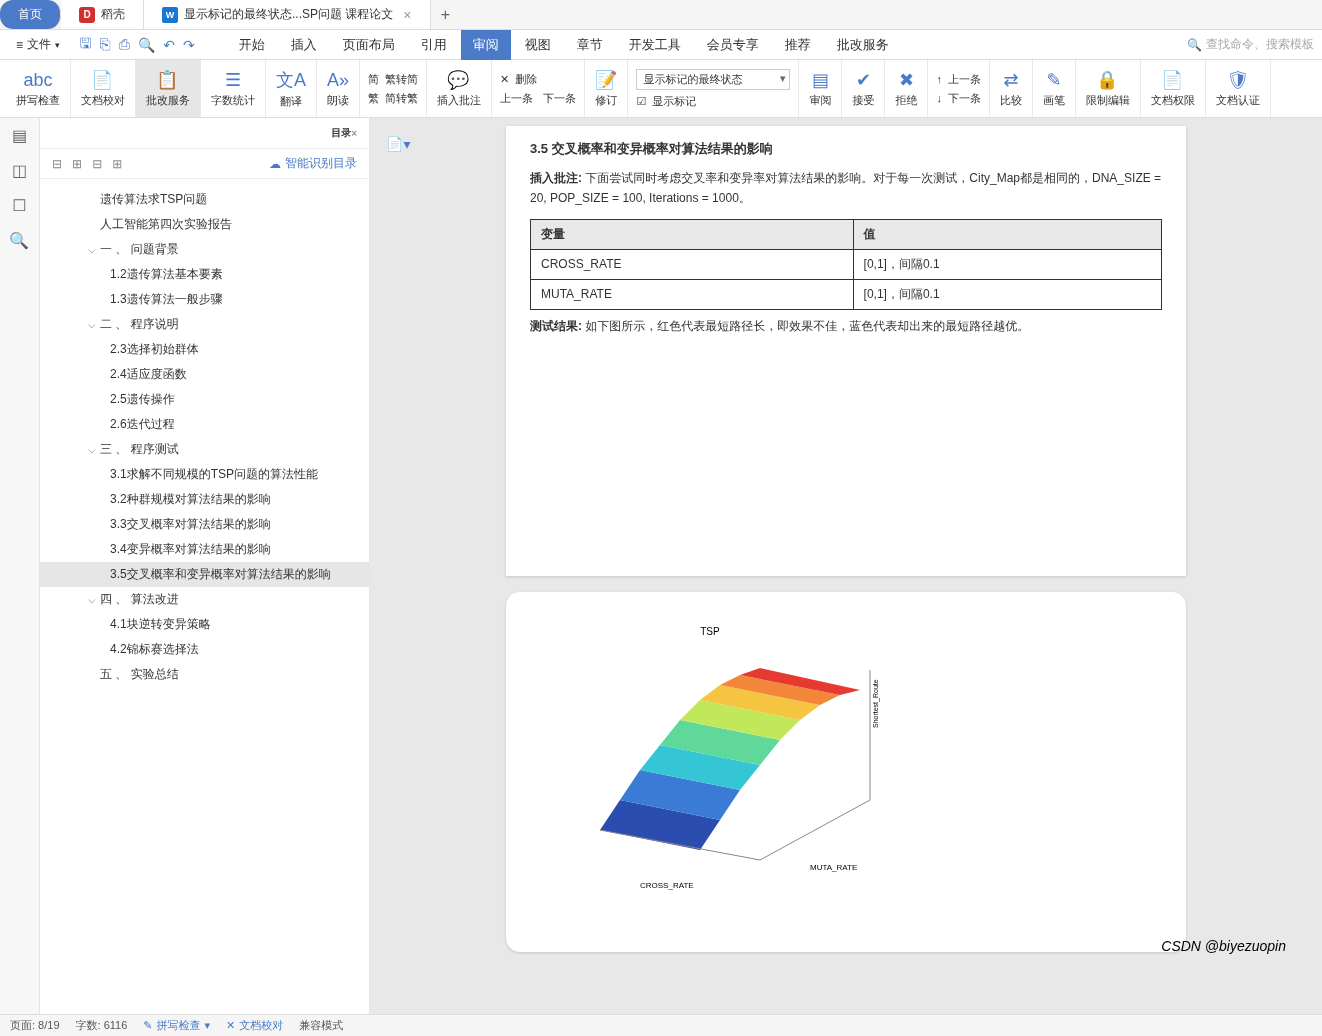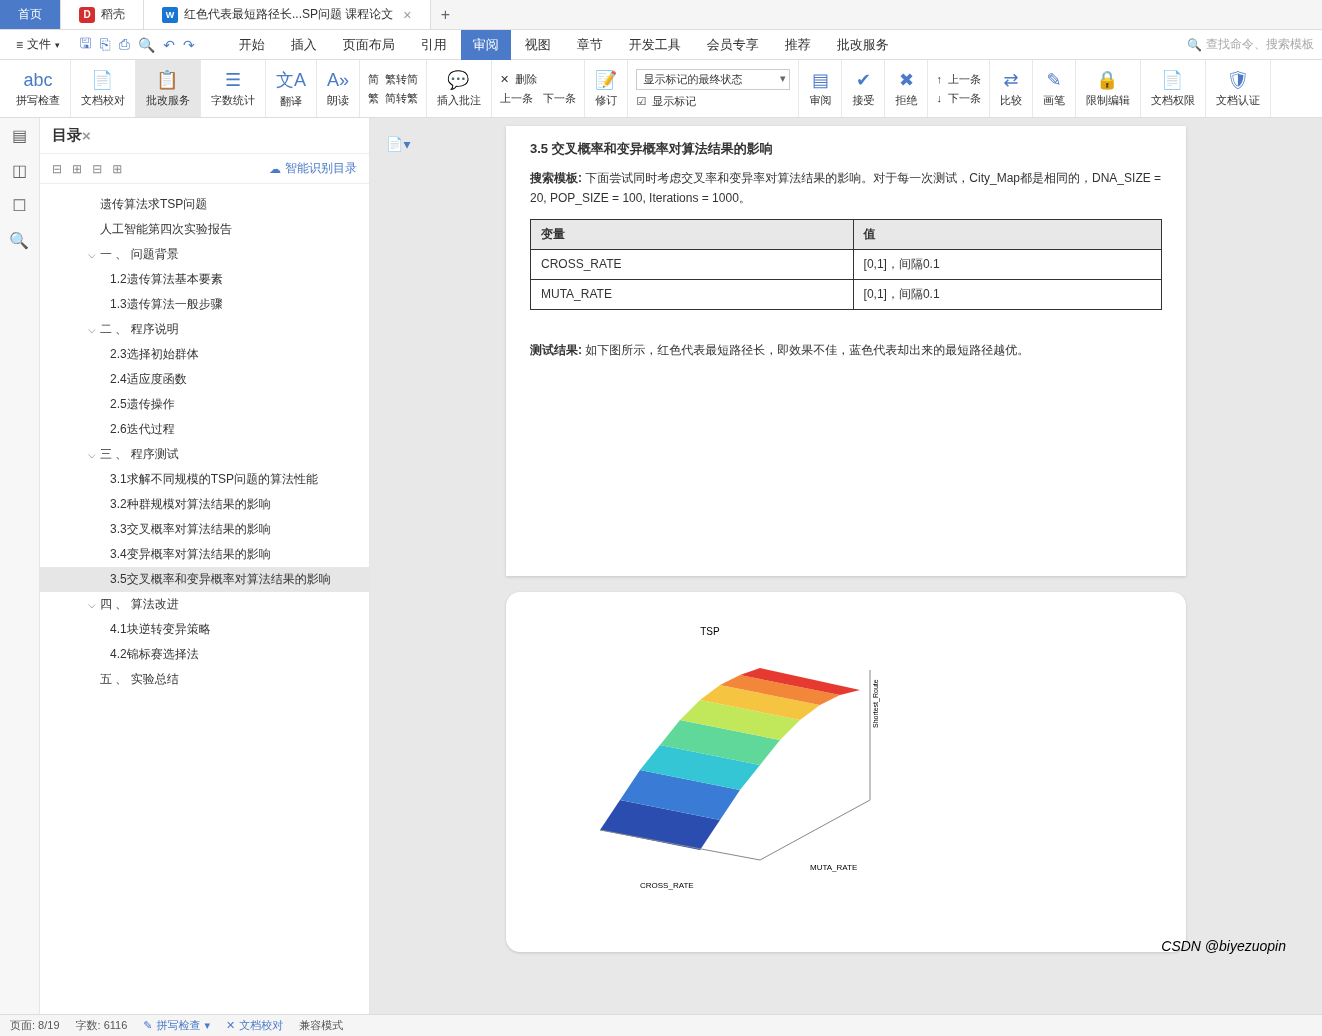--- a/index.html
+++ b/index.html
@@ -1,21 +1,21 @@
 <!DOCTYPE html>
 <html><head>
 <meta charset="utf-8">
 <style>
 * { margin: 0; padding: 0; box-sizing: border-box; font-family: "Microsoft YaHei", Arial, sans-serif; }
 body { width: 1322px; height: 1036px; background: #fff; overflow: hidden; font-size: 12px; color: #333; }
 
 
 .top-tabs { height: 30px; background: #f5f5f5; display: flex; align-items: stretch; border-bottom: 1px solid #ddd; }
 .top-tab { display: flex; align-items: center; padding: 0 18px; font-size: 12px; border-right: 1px solid #ddd; cursor: pointer; gap: 6px; }
-.top-tab.home { background: #4a7ac8; color: #fff; }
+.top-tab.home { background: #4a7ac8; color: #fff; border-radius: 13px; }
 .top-tab.dao { background: #fff; }
 .dao-icon { width: 16px; height: 16px; background: #d32f2f; border-radius: 3px; display: inline-flex; align-items: center; justify-content: center; color: #fff; font-size: 10px; font-weight: bold; }
 .wps-icon { width: 16px; height: 16px; background: #1976d2; border-radius: 2px; display: inline-flex; align-items: center; justify-content: center; color: #fff; font-size: 9px; font-weight: bold; }
 .top-tab.active { background: #fff; }
 .tab-close { font-size: 14px; color: #999; margin-left: 4px; }
 .tab-add { width: 30px; display: flex; align-items: center; justify-content: center; color: #666; font-size: 16px; }
 
 
 .menu-bar { height: 30px; display: flex; align-items: center; border-bottom: 1px solid #ddd; padding: 0 8px; gap: 4px; }
 .menu-file { display: flex; align-items: center; gap: 4px; padding: 0 8px; cursor: pointer; }
@@ -36,41 +36,41 @@
 .ribbon-select { border: 1px solid #ccc; padding: 2px 20px 2px 6px; font-size: 11px; background: #fff; position: relative; width: 154px; }
 .ribbon-select::after { content: "▾"; position: absolute; right: 4px; color: #666; }
 
 
 .main { display: flex; height: calc(1036px - 30px - 30px - 58px - 22px); }
 .left-rail { width: 40px; background: #f7f7f7; border-right: 1px solid #e5e5e5; display: flex; flex-direction: column; align-items: center; padding-top: 8px; gap: 16px; }
 .rail-icon { font-size: 16px; color: #666; cursor: pointer; }
 
 
 .toc-panel { width: 330px; border-right: 1px solid #e5e5e5; display: flex; flex-direction: column; }
-.toc-header { display: flex; align-items: center; justify-content: flex-start; padding: 8px 12px; font-size: 15px; font-weight: bold; border-bottom: 1px solid #eee; }
+.toc-header { display: flex; align-items: center; justify-content: flex-end; padding: 8px 12px; font-size: 10px; font-weight: bold; border-bottom: 1px solid #eee; }
 .toc-toolbar { display: flex; align-items: center; justify-content: space-between; padding: 6px 12px; border-bottom: 1px solid #eee; }
 .toc-tools { display: flex; gap: 10px; color: #888; }
 .smart-toc { color: #4a7ac8; font-size: 12px; display: flex; align-items: center; gap: 4px; }
 .toc-list { flex: 1; overflow-y: auto; padding: 8px 0; font-size: 12px; }
 .toc-item { padding: 4px 12px 4px 12px; cursor: pointer; white-space: nowrap; display: flex; align-items: center; }
 .toc-item.selected { background: #e6e6e6; }
 .toc-caret { width: 12px; display: inline-block; color: #888; font-size: 10px; }
 .lvl0 { padding-left: 60px; }
 .lvl1 { padding-left: 48px; }
 .lvl2 { padding-left: 70px; }
 
 
 .doc-area { flex: 1; background: #e8e8e8; overflow: auto; position: relative; }
 .doc-icon-float { position: absolute; left: 16px; top: 18px; color: #4a7ac8; cursor: pointer; font-size: 14px; }
 .page { background: #fff; margin: 8px auto 16px; width: 680px; padding: 20px 24px 40px; box-shadow: 0 1px 3px rgba(0,0,0,0.15); }
 .page.p1 { padding-top: 8px; min-height: 450px; }
 .page.p2 { min-height: 360px; padding: 28px 24px; border-radius: 14px; }
 .section-title { font-size: 13px; font-weight: bold; margin: 6px 0 10px; }
 .body-text { font-size: 12px; line-height: 1.7; margin-bottom: 10px; }
-.params-table { width: 100%; border-collapse: collapse; margin: 10px 0 30px; }
+.params-table { width: 100%; border-collapse: collapse; margin: 10px 0 6px; }
 .params-table th, .params-table td { border: 1px solid #333; padding: 6px 10px; font-size: 12px; text-align: left; }
 .params-table th { background: #e8e8e8; font-weight: bold; }
 .chart-3d { width: 360px; height: 280px; margin: 0 auto; position: relative; }
 .watermark { position: absolute; right: 36px; bottom: 60px; color: #000000; font-size: 14px; font-style: italic; z-index: 10; }
 
 
 .status-bar { height: 22px; background: #f5f5f5; border-top: 1px solid #ddd; display: flex; align-items: center; padding: 0 10px; gap: 16px; font-size: 11px; color: #555; }
 .status-item { display: flex; align-items: center; gap: 4px; }
 .status-link { color: #4a7ac8; cursor: pointer; }
 </style>
@@ -78,21 +78,21 @@
 <body>
 
 <div class="top-tabs">
   <div class="top-tab home">首页</div>
   <div class="top-tab dao">
     <span class="dao-icon">D</span>
     <span>稻壳</span>
   </div>
   <div class="top-tab active">
     <span class="wps-icon">W</span>
-    <span>红色代表最短路径长...SP问题 课程论文</span>
+    <span>显示标记的最终状态...SP问题 课程论文</span>
     <span class="tab-close">×</span>
   </div>
   <div class="tab-add">+</div>
 </div>
 
 <div class="menu-bar">
   <div class="menu-file">
     <span>≡</span>
     <span>文件</span>
     <span style="font-size:9px;">▾</span>
@@ -320,21 +320,21 @@
           <span>五 、 实验总结</span>
         </div>
       </div>
   </div>
 
   <div class="doc-area">
     <span class="doc-icon-float">📄▾</span>
     <div class="page p1">
       <div class="section-title">3.5 交叉概率和变异概率对算法结果的影响</div>
       <p class="body-text">
-        <b>搜索模板:</b>
+        <b>插入批注:</b>
         <span>下面尝试同时考虑交叉率和变异率对算法结果的影响。对于每一次测试，City_Map都是相同的，DNA_SIZE = 20, POP_SIZE = 100, Iterations = 1000。</span>
       </p>
       <table class="params-table">
         <thead>
             <tr>
           <th>变量</th>
           <th>值</th>
         </tr>
           </thead>
         <tbody id="tbl-body">

